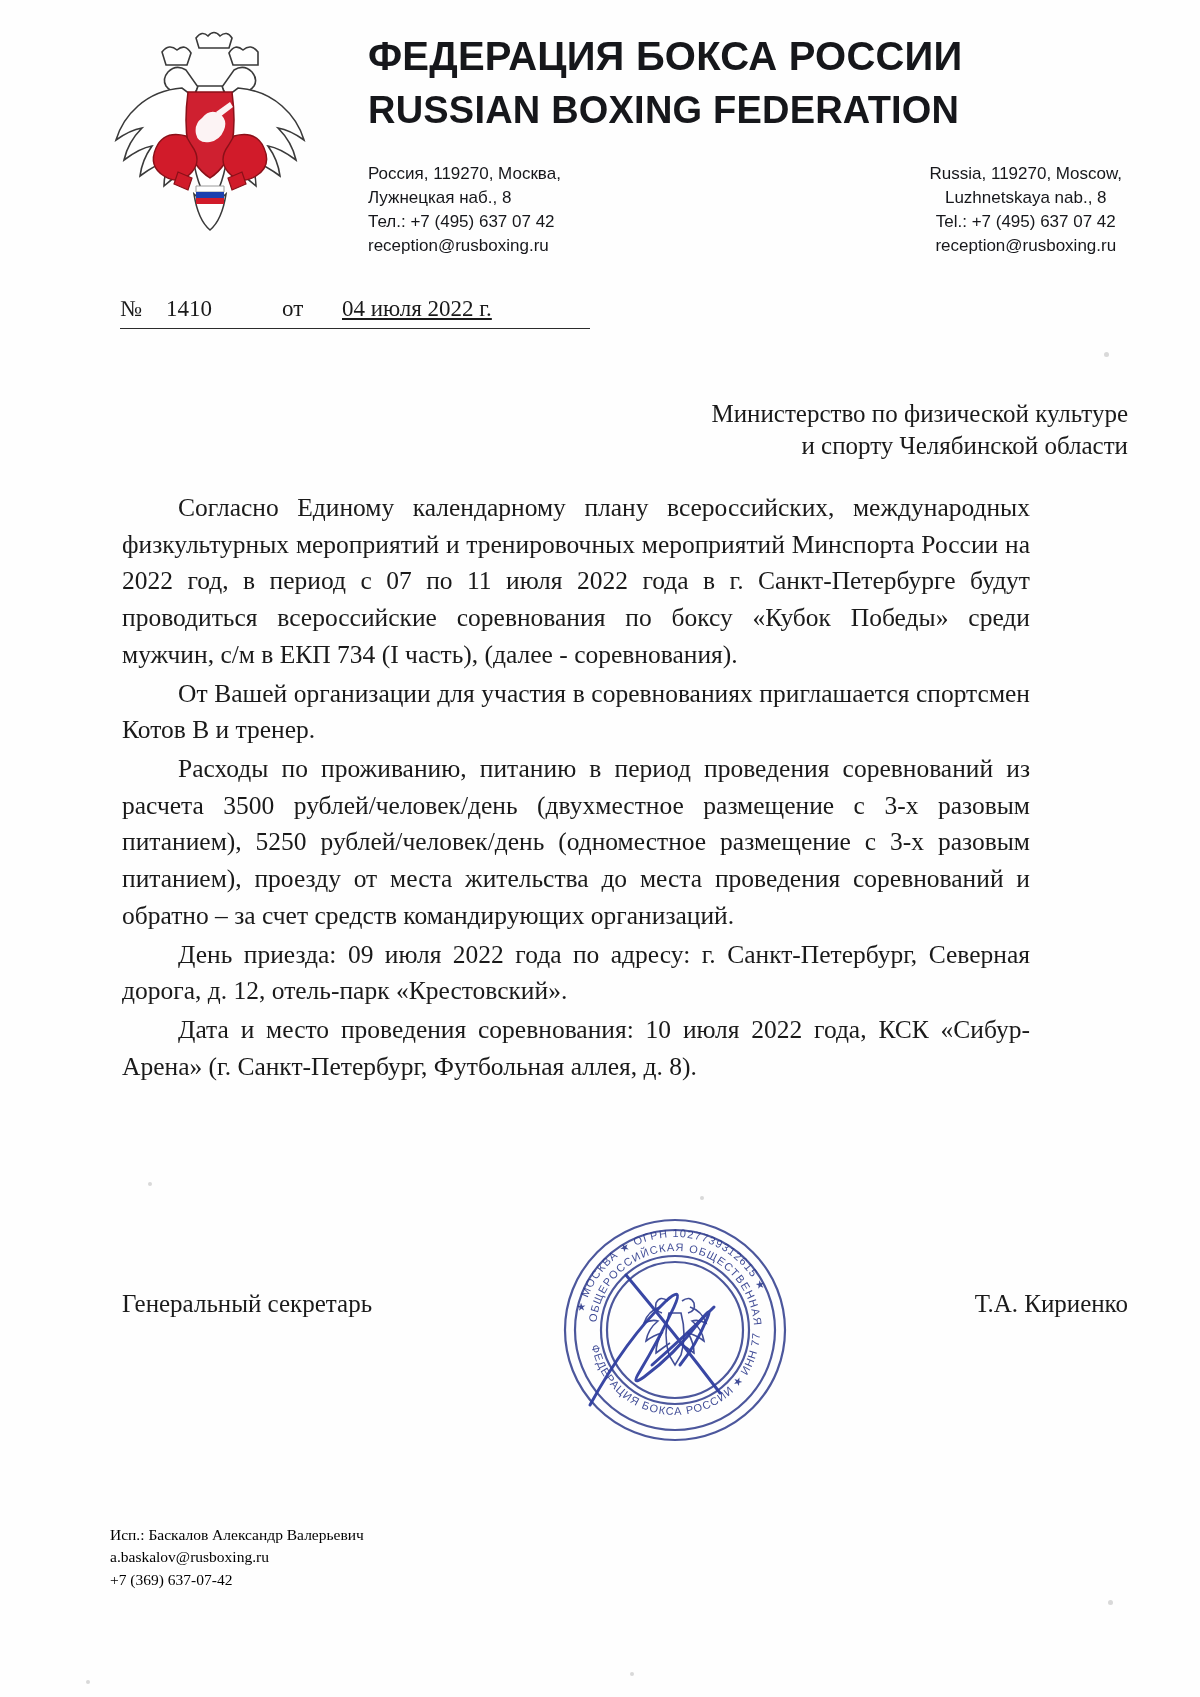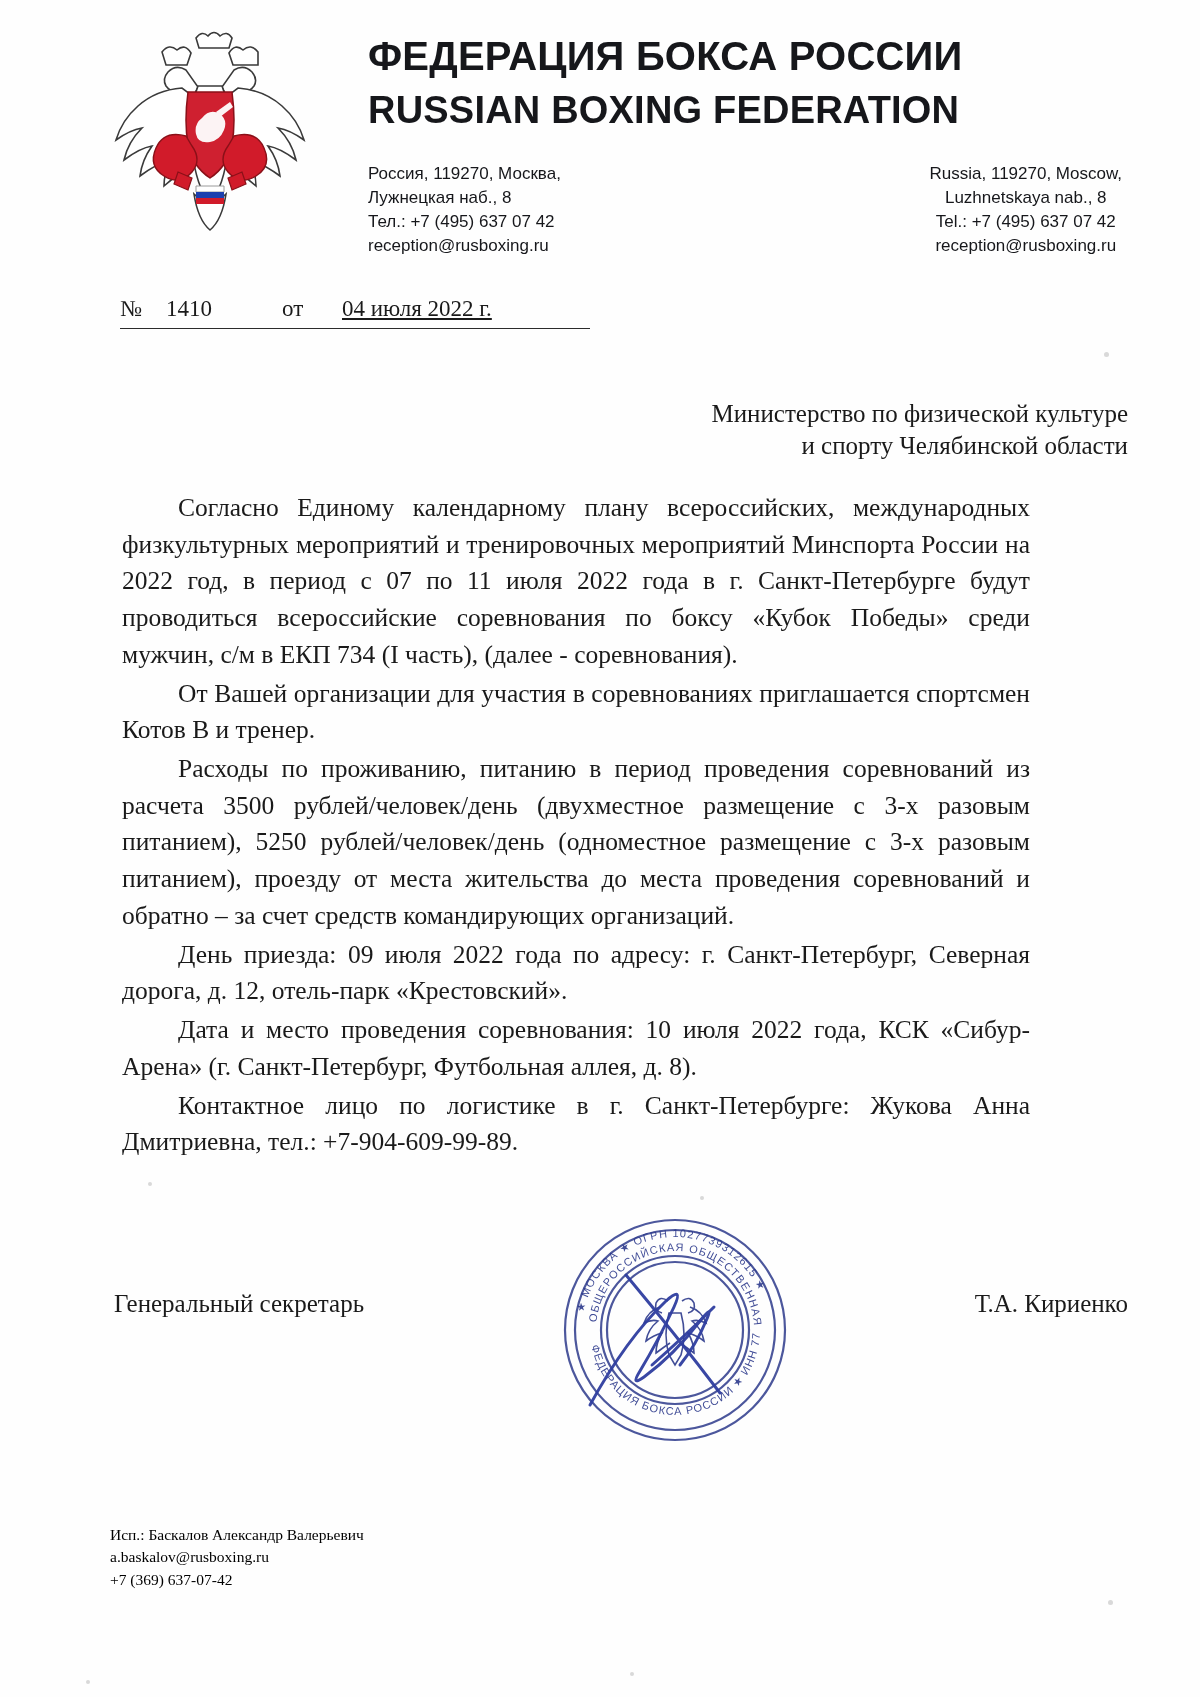--- a/index.html
+++ b/index.html
@@ -122,21 +122,21 @@
     margin: 0 0 2px 0;
     text-indent: 56px;
     text-align: justify;
     text-justify: inter-word;
   }
 
   
   .sig-left {
     position: absolute;
     top: 1290px;
-    left: 114px;
+    left: 122px;
     font-size: 25px;
     text-align: right;
   }
   .sig-right {
     position: absolute;
     top: 1290px;
     right: 72px;
     font-size: 25px;
   }
 
@@ -251,21 +251,20 @@
     <div>Министерство по физической культуре</div>
     <div>и спорту Челябинской области</div>
   </div>
 
   <div class="body-text">
     <p>Согласно Единому календарному плану всероссийских, международных физкультурных мероприятий и тренировочных мероприятий Минспорта России на 2022 год, в период с 07 по 11 июля 2022 года в г. Санкт-Петербурге будут проводиться всероссийские соревнования по боксу «Кубок Победы» среди мужчин, с/м в ЕКП 734 (I часть), (далее - соревнования).</p>
     <p>От Вашей организации для участия в соревнованиях приглашается спортсмен Котов В и тренер.</p>
     <p>Расходы по проживанию, питанию в период проведения соревнований из расчета 3500 рублей/человек/день (двухместное размещение с 3-х разовым питанием), 5250 рублей/человек/день (одноместное размещение с 3-х разовым питанием), проезду от места жительства до места проведения соревнований и обратно – за счет средств командирующих организаций.</p>
     <p>День приезда: 09 июля 2022 года по адресу: г. Санкт-Петербург, Северная дорога, д. 12, отель-парк «Крестовский».</p>
     <p>Дата и место проведения соревнования: 10 июля 2022 года, КСК «Сибур-Арена» (г. Санкт-Петербург, Футбольная аллея, д. 8).</p>
-    <p>Контактное лицо по логистике в г. Санкт-Петербурге: Жукова Анна Дмитриевна, тел.: +7-904-609-99-89.</p>
   </div>
 
   <div class="sig-left">Генеральный секретарь</div>
   <div class="sig-right">Т.А. Кириенко</div>
 
   <div class="stamp">
     <svg viewBox="0 0 230 230" width="230" height="230" aria-hidden="true">
       <defs>
         <path id="arcTop" d="M 22 115 A 93 93 0 0 1 208 115"></path>
         <path id="arcBottom" d="M 30 115 A 85 85 0 0 0 200 115"></path>

